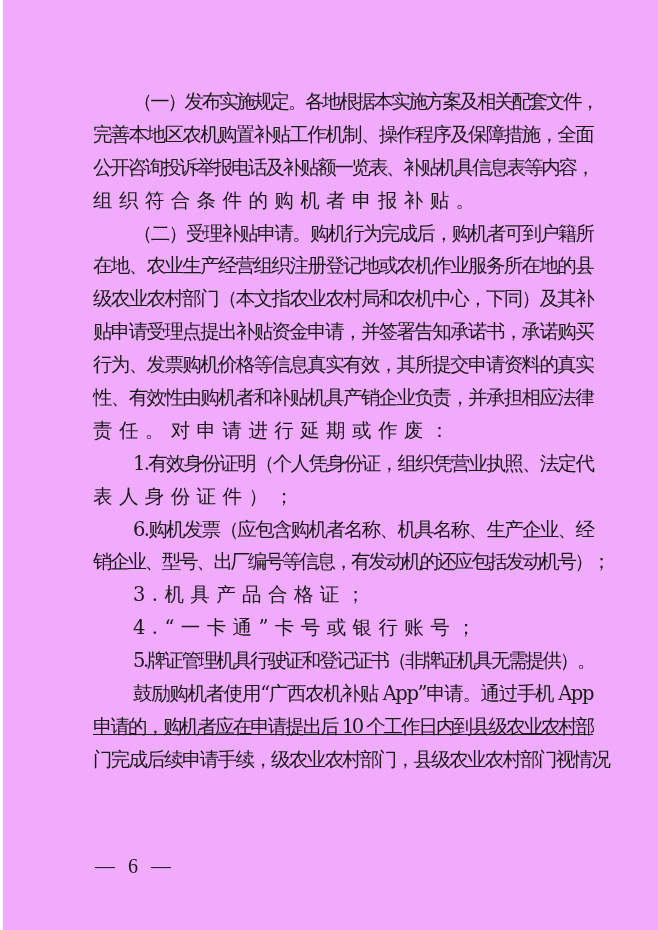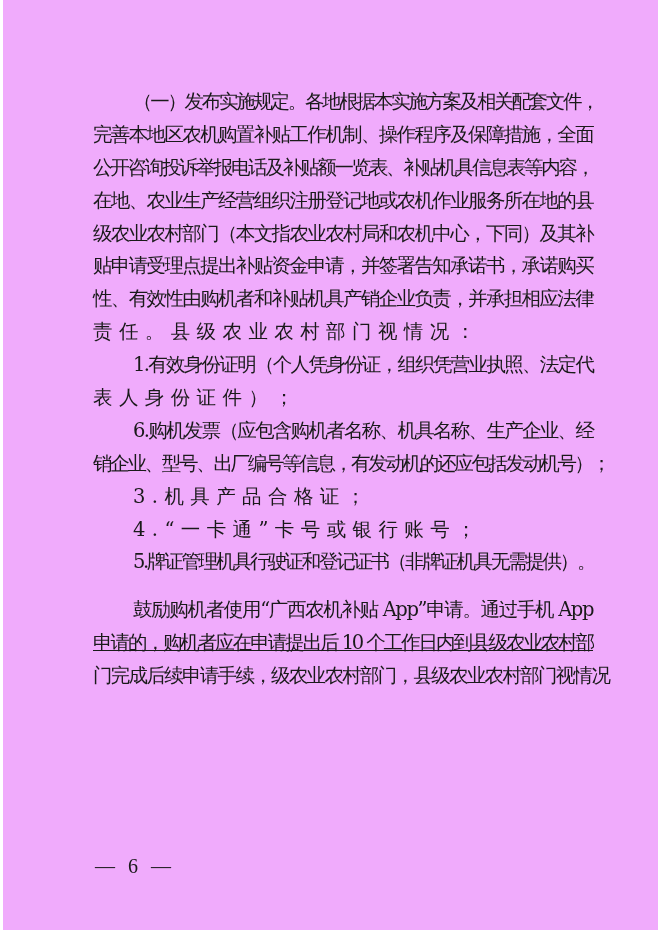--- a/index.html
+++ b/index.html
@@ -26,30 +26,33 @@
   }
 </style>
 </head>
 <body>
 
 <div class="page">
   <div class="body-text" id="body-text">
       <span class="line indent" style="display: block; letter-spacing: -2.3px;">（一）发布实施规定。各地根据本实施方案及相关配套文件，</span>
       <span class="line" style="display: block; letter-spacing: -1.7px;">完善本地区农机购置补贴工作机制、操作程序及保障措施，全面</span>
       <span class="line" style="display: block; letter-spacing: -2.3px;">公开咨询投诉举报电话及补贴额一览表、补贴机具信息表等内容，</span>
+      <span class="line last" style="display: block;">组织符合条件的购机者申报补贴。</span>
+      <span class="line indent" style="display: block; letter-spacing: -2px;">（二）受理补贴申请。购机行为完成后，购机者可到户籍所</span>
       <span class="line" style="display: block; letter-spacing: -1.7px;">在地、农业生产经营组织注册登记地或农机作业服务所在地的县</span>
       <span class="line" style="display: block; letter-spacing: -1.7px;">级农业农村部门（本文指农业农村局和农机中心，下同）及其补</span>
       <span class="line" style="display: block; letter-spacing: -1.7px;">贴申请受理点提出补贴资金申请，并签署告知承诺书，承诺购买</span>
+      <span class="line" style="display: block; letter-spacing: -1.7px;">行为、发票购机价格等信息真实有效，其所提交申请资料的真实</span>
       <span class="line" style="display: block; letter-spacing: -1.7px;">性、有效性由购机者和补贴机具产销企业负责，并承担相应法律</span>
-      <span class="line last" style="display: block;">责任。县级农业农村部门视情况：</span>
+      <span class="line last" style="display: block;">责任。对申请进行延期或作废：</span>
       <span class="line indent" style="display: block; letter-spacing: -1.7px;">1.有效身份证明（个人凭身份证，组织凭营业执照、法定代</span>
       <span class="line last" style="display: block;">表人身份证件）；</span>
       <span class="line indent" style="display: block; letter-spacing: -1.7px;">6.购机发票（应包含购机者名称、机具名称、生产企业、经</span>
       <span class="line" style="display: block; letter-spacing: -2.3px;">销企业、型号、出厂编号等信息，有发动机的还应包括发动机号）；</span>
       <span class="line indent last" style="display: block;">3.机具产品合格证；</span>
       <span class="line indent last" style="display: block;">4.“一卡通”卡号或银行账号；</span>
       <span class="line indent" style="display: block; letter-spacing: -2.3px;">5.牌证管理机具行驶证和登记证书（非牌证机具无需提供）。</span>
-      <span class="line indent" style="display: block; letter-spacing: -1.4px; margin-top: 15px;">鼓励购机者使用“广西农机补贴 App”申请。通过手机 App</span>
+      <span class="line indent" style="display: block; letter-spacing: -1.4px;">鼓励购机者使用“广西农机补贴 App”申请。通过手机 App</span>
       <span class="line" style="display: block; letter-spacing: -2.3px; text-decoration: underline;">申请的，购机者应在申请提出后 10 个工作日内到县级农业农村部</span>
       <span class="line" style="display: block; letter-spacing: -1.7px;">门完成后续申请手续，级农业农村部门，县级农业农村部门视情况</span>
     </div>
   <div class="page-number">— 6 —</div>
 </div>
 
 </body></html>

